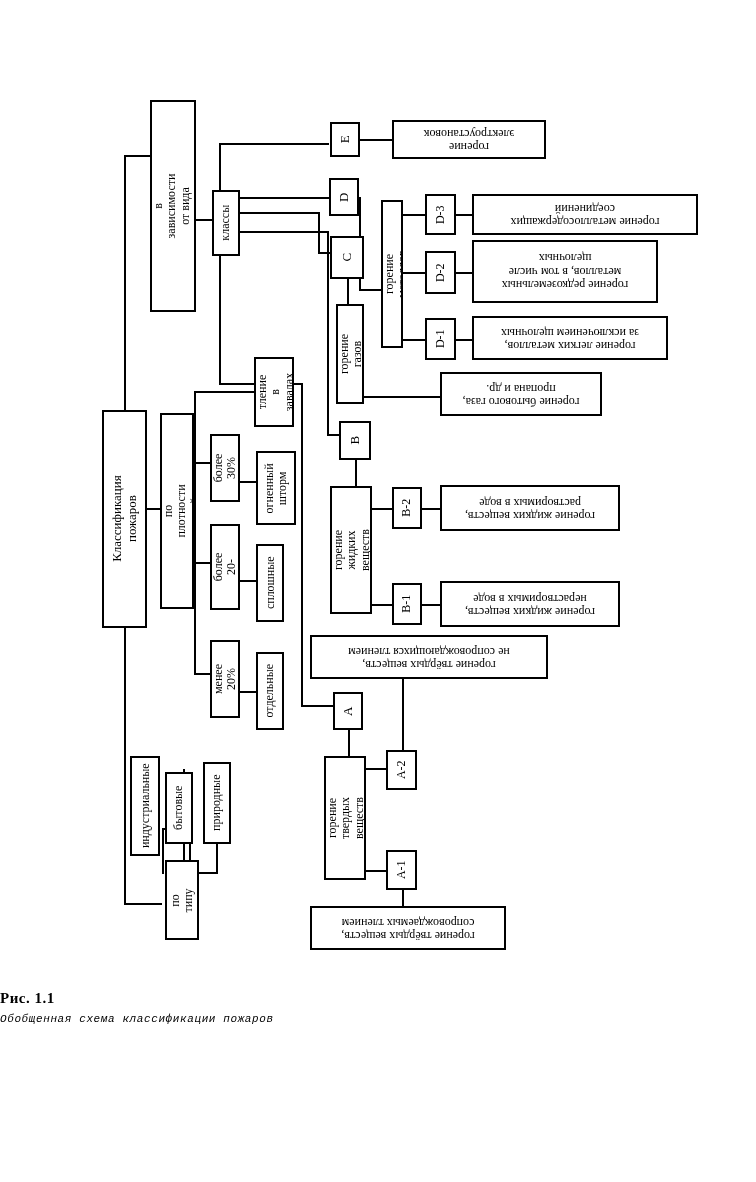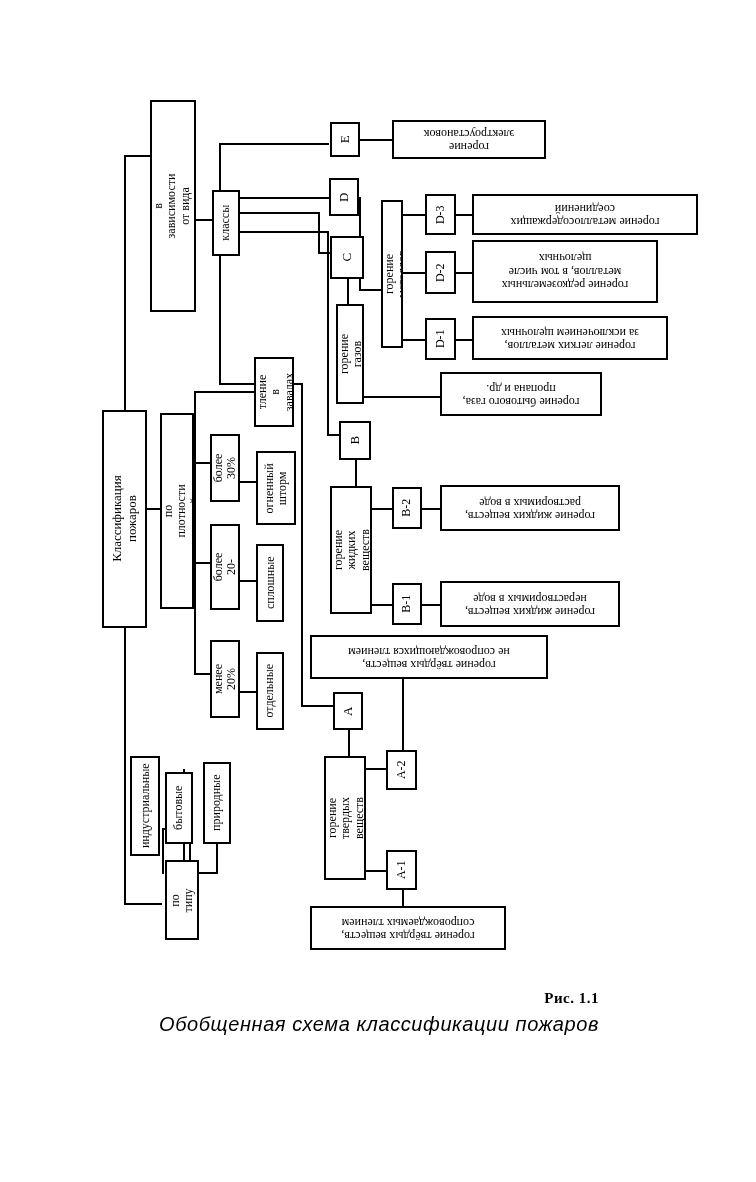--- a/index.html
+++ b/index.html
@@ -32,23 +32,23 @@
   .rot180 .lbl{ transform:rotate(180deg); }
   .s12 .lbl{font-size:12px;}
   .s13 .lbl{font-size:13px;}
 
   
   .ln{position:absolute;background:#000;z-index:1;}
   .lnh{height:2px;}
   .lnv{width:2px;}
 
   
-  .cap{position:absolute;left:0;width:599px;text-align:right;color:#000;}
+  .cap{position:absolute;left:0;width:599px;text-align:left;color:#000;}
   .cap-num{font-weight:bold;font-size:15px;font-family:"Liberation Serif",serif;letter-spacing:.5px;}
-  .cap-txt{font-style:italic;font-size:20px;font-family:Liberation Sans, sans-serif;letter-spacing:.6px;}
+  .cap-txt{font-style:italic;font-size:11px;font-family:Liberation Mono, monospace;letter-spacing:.6px;}
 </style>
 </head>
 <body>
 
 <div id="page">
 
   <div class="ln lnv" style="left:124px;top:155px;height:750px;"></div>
   <div class="ln lnh" style="left:124px;top:155px;width:28px;"></div>
   <div class="ln lnh" style="left:124px;top:508px;width:38px;"></div>
   <div class="ln lnh" style="left:124px;top:903px;width:38px;"></div>

